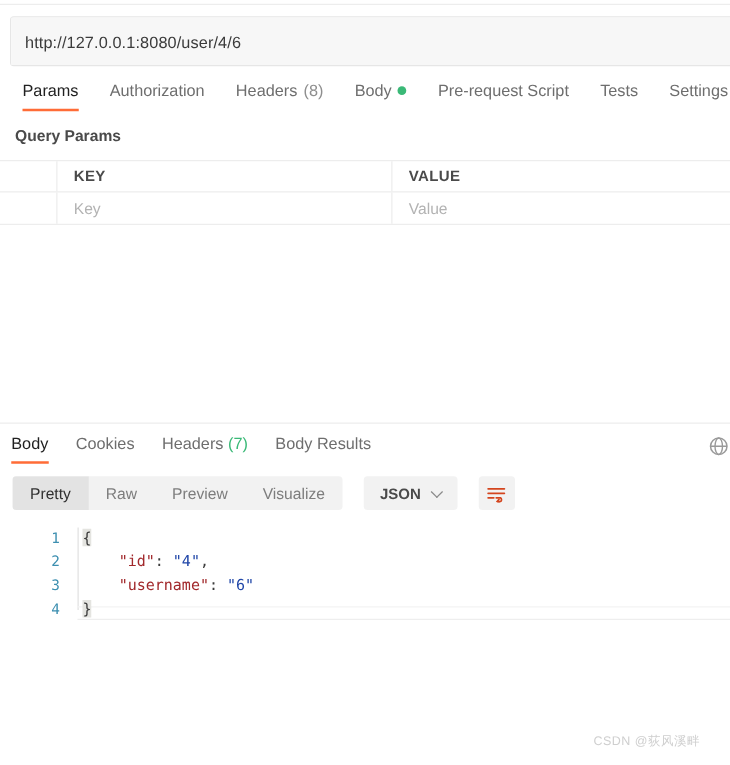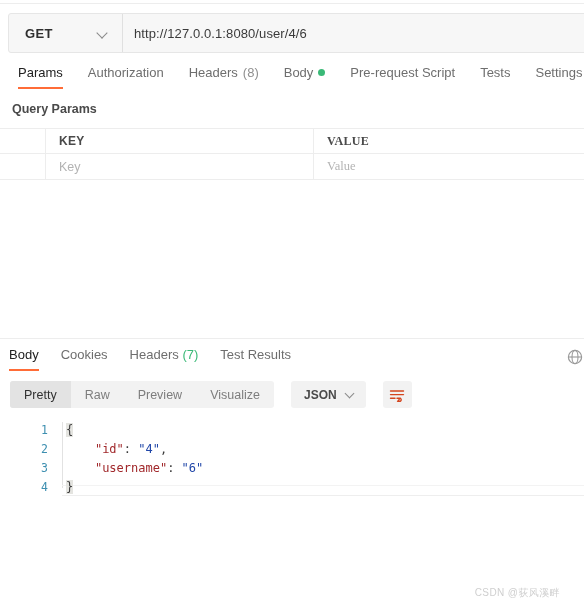--- a/index.html
+++ b/index.html
@@ -140,21 +140,21 @@
   .tcell {
     display: flex;
     align-items: center;
     height: 100%;
     border-right: 1px solid #ededed;
     padding-left: 13px;
     font-size: 12.5px;
   }
   .c-check { width: 46px; padding-left: 0; }
   .c-key   { width: 268px; }
-  .c-val   { flex: 1; border-right: none; font-family: Liberation Serif, serif; }
+  .c-val   { flex: 1; border-right: none; }
   .th { font-weight: bold; color: #4a4a4a; letter-spacing: 0.3px; font-size: 12px; }
   .ph { color: #b3b3b3; }
 
   
   .resp-rule {
     position: absolute;
     top: 338px; left: 0;
     width: 584px; height: 1px;
     background: #ededed;
   }
@@ -312,24 +312,20 @@
   }
 </style>
 </head>
 <body>
 
 <div class="app">
 
   <div class="top-rule"></div>
 
   <div class="url-bar">
-    <div class="method-box">
-      <span class="method-label">GET</span>
-      <span class="chev"></span>
-    </div>
     <div class="url-input" title="Enter request URL">http://127.0.0.1:8080/user/4/6</div>
   </div>
 
   <div class="req-tabs">
     <div class="rtab active">
       <span>Params</span>
     </div>
     <div class="rtab">
       <span>Authorization</span>
     </div>
@@ -374,21 +370,21 @@
       <span>Body</span>
     </div>
     <div class="stab">
       <span>Cookies</span>
     </div>
     <div class="stab">
       <span>Headers</span>
       <span class="cnt-green">(7)</span>
     </div>
     <div class="stab">
-      <span>Test Results</span>
+      <span>Body Results</span>
     </div>
   </div>
 
   <div class="globe">
     <svg width="18" height="18" viewBox="0 0 18 18">
       <circle cx="9" cy="9" r="6.6" fill="none" stroke="#9a9a9a" stroke-width="1.2"></circle>
       <ellipse cx="9" cy="9" rx="3" ry="6.6" fill="none" stroke="#9a9a9a" stroke-width="1.1"></ellipse>
       <line x1="2.4" y1="9" x2="15.6" y2="9" stroke="#9a9a9a" stroke-width="1.1"></line>
     </svg>
   </div>

